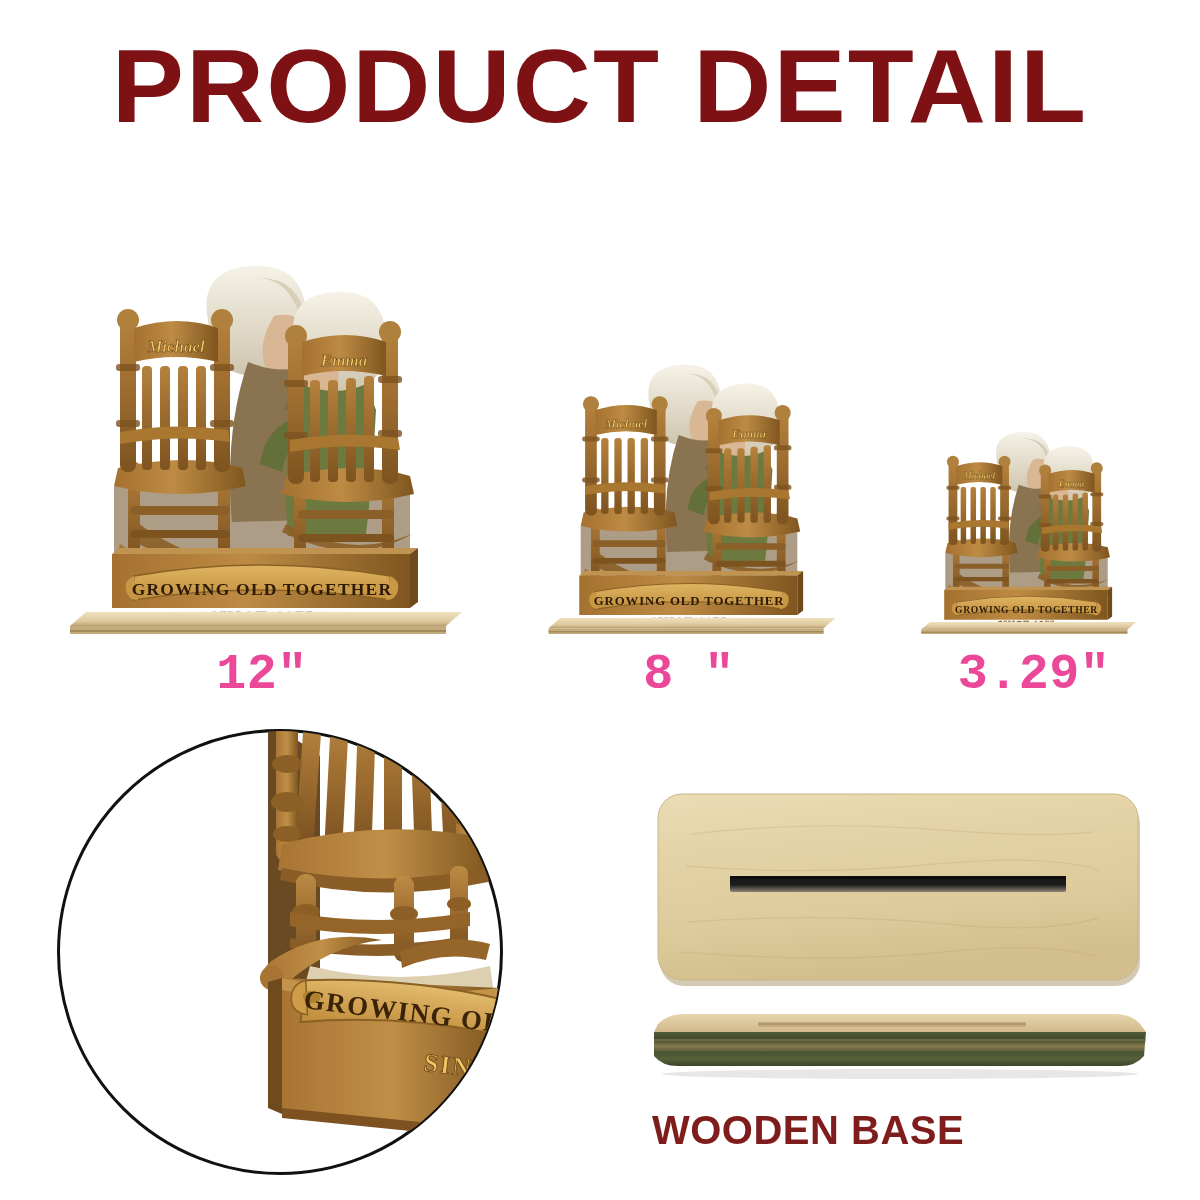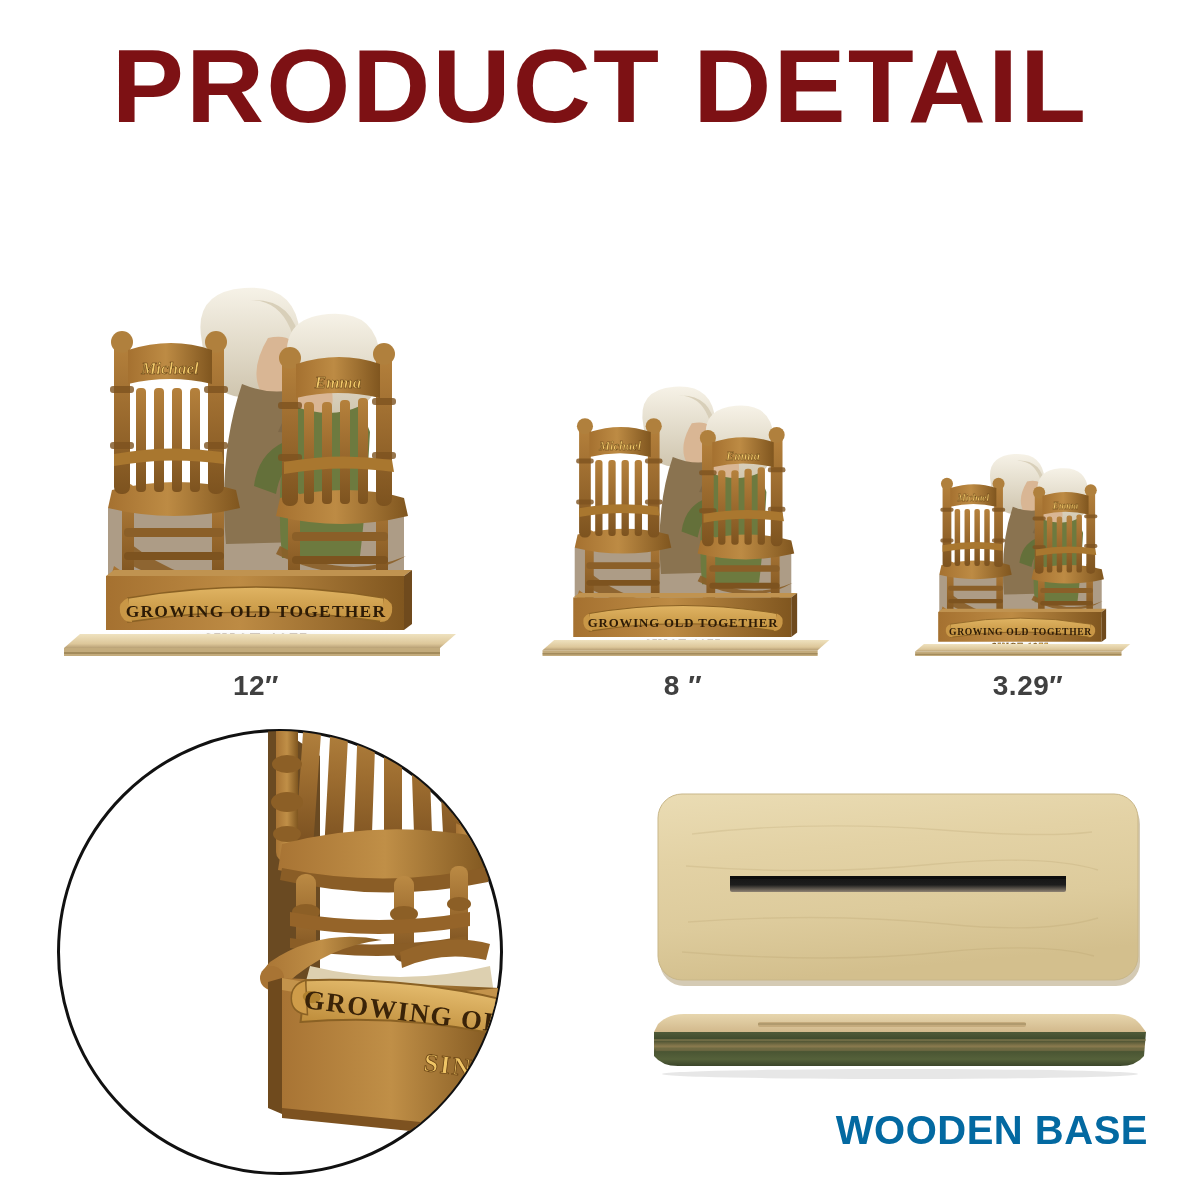--- a/index.html
+++ b/index.html
@@ -29,38 +29,38 @@
     line-height: 1;
     letter-spacing: 2px;
     color: #7d1114;
     transform: scaleX(1.04);
     white-space: nowrap;
   }
 
   
   .size-row {
     position: absolute;
-    left: 8px;
+    left: 14px;
     top: 200px;
     width: 1104px;
     height: 500px;
   }
   .product-slot {
     position: absolute;
     bottom: 0;
     text-align: center;
   }
   .product-slot .figure-wrap {
     display: block;
   }
   .size-label {
-    font-family: Liberation Sans, sans-serif;
+    font-family: Liberation Mono, monospace;
     font-weight: bold;
-    font-size: 28px;
-    color: #404040;
+    font-size: 50px;
+    color: #ec4899;
     letter-spacing: 0.5px;
     line-height: 1;
     margin-top: 16px;
     white-space: nowrap;
   }
 
   #slot-12 { left: 28px;  width: 440px; }
   #slot-8  { left: 505px; width: 340px; }
   #slot-5  { left: 885px; width: 270px; }
 
@@ -98,26 +98,26 @@
     left: 652px;
     top: 1010px;
     width: 496px;
     height: 70px;
   }
   .base-caption {
     position: absolute;
     left: 652px;
     top: 1108px;
     width: 496px;
-    text-align: right;
+    text-align: left;
     font-family: "Liberation Sans", sans-serif;
     font-weight: bold;
     font-size: 40px;
     letter-spacing: 0.5px;
-    color: #0369a1;
+    color: #7f1d1d;
     white-space: nowrap;
   }
 
   svg { display: block; overflow: visible; }
 </style>
 </head>
 <body>
 
 <div id="page">
 

